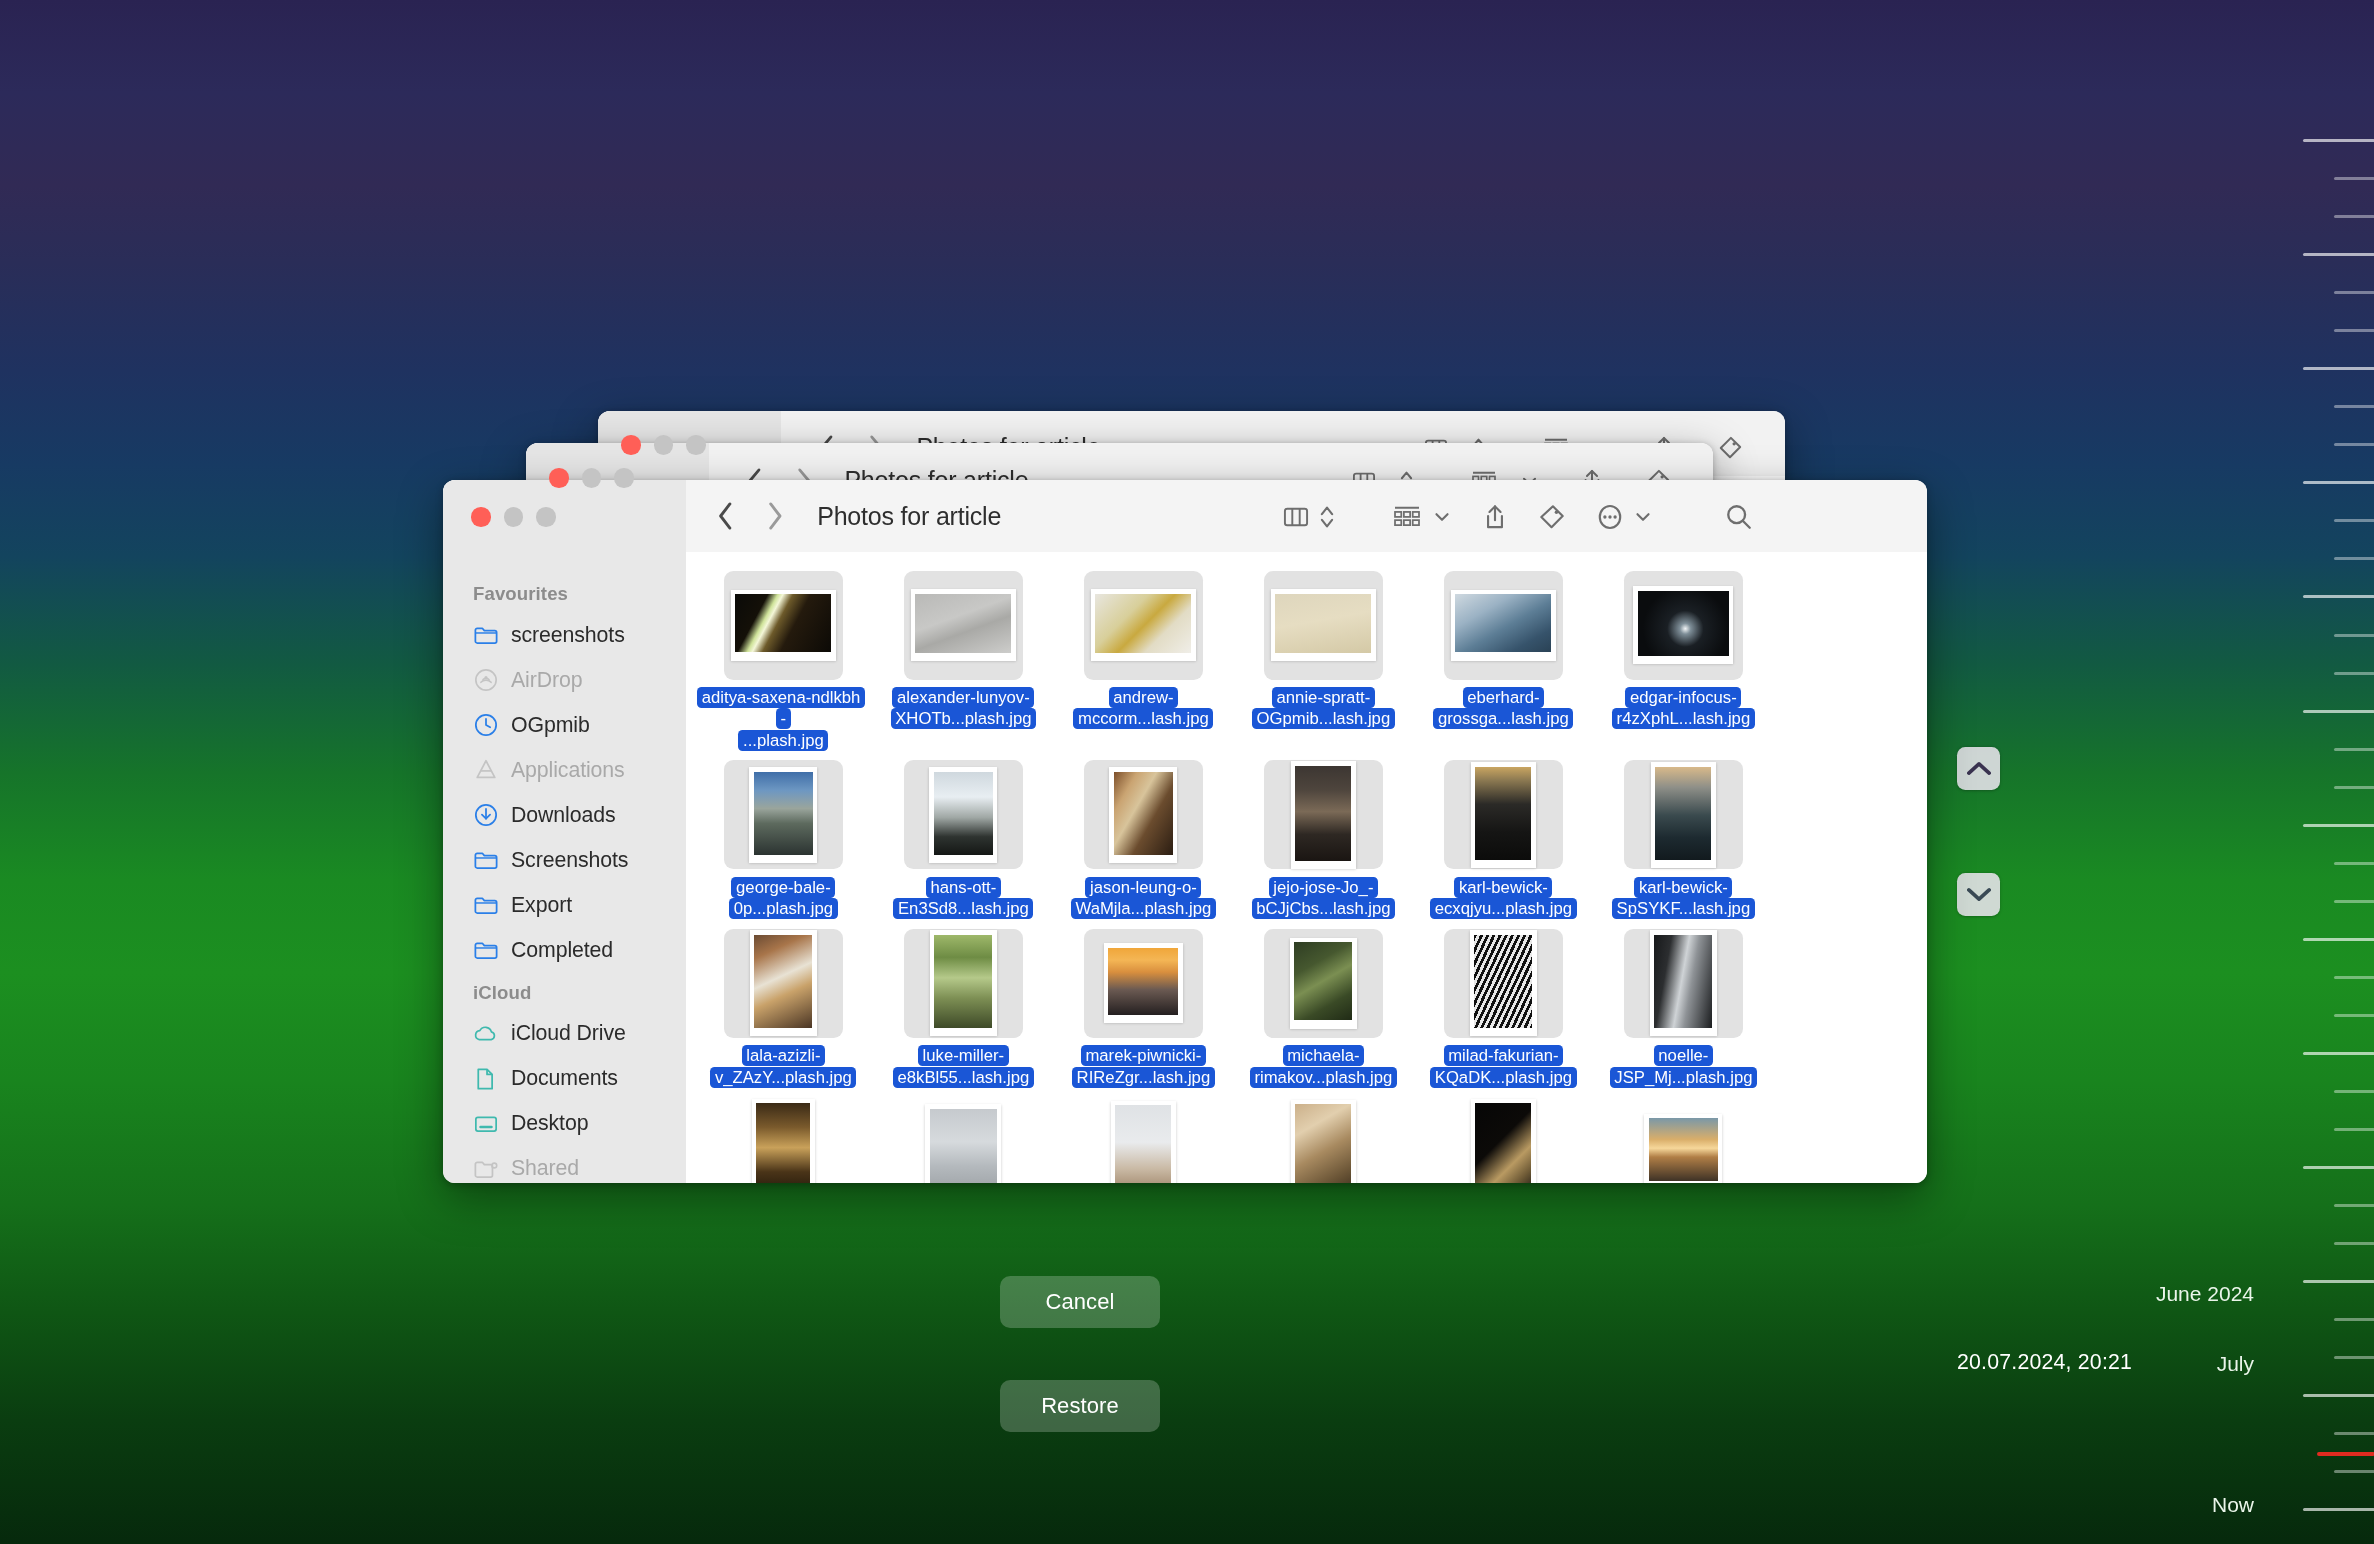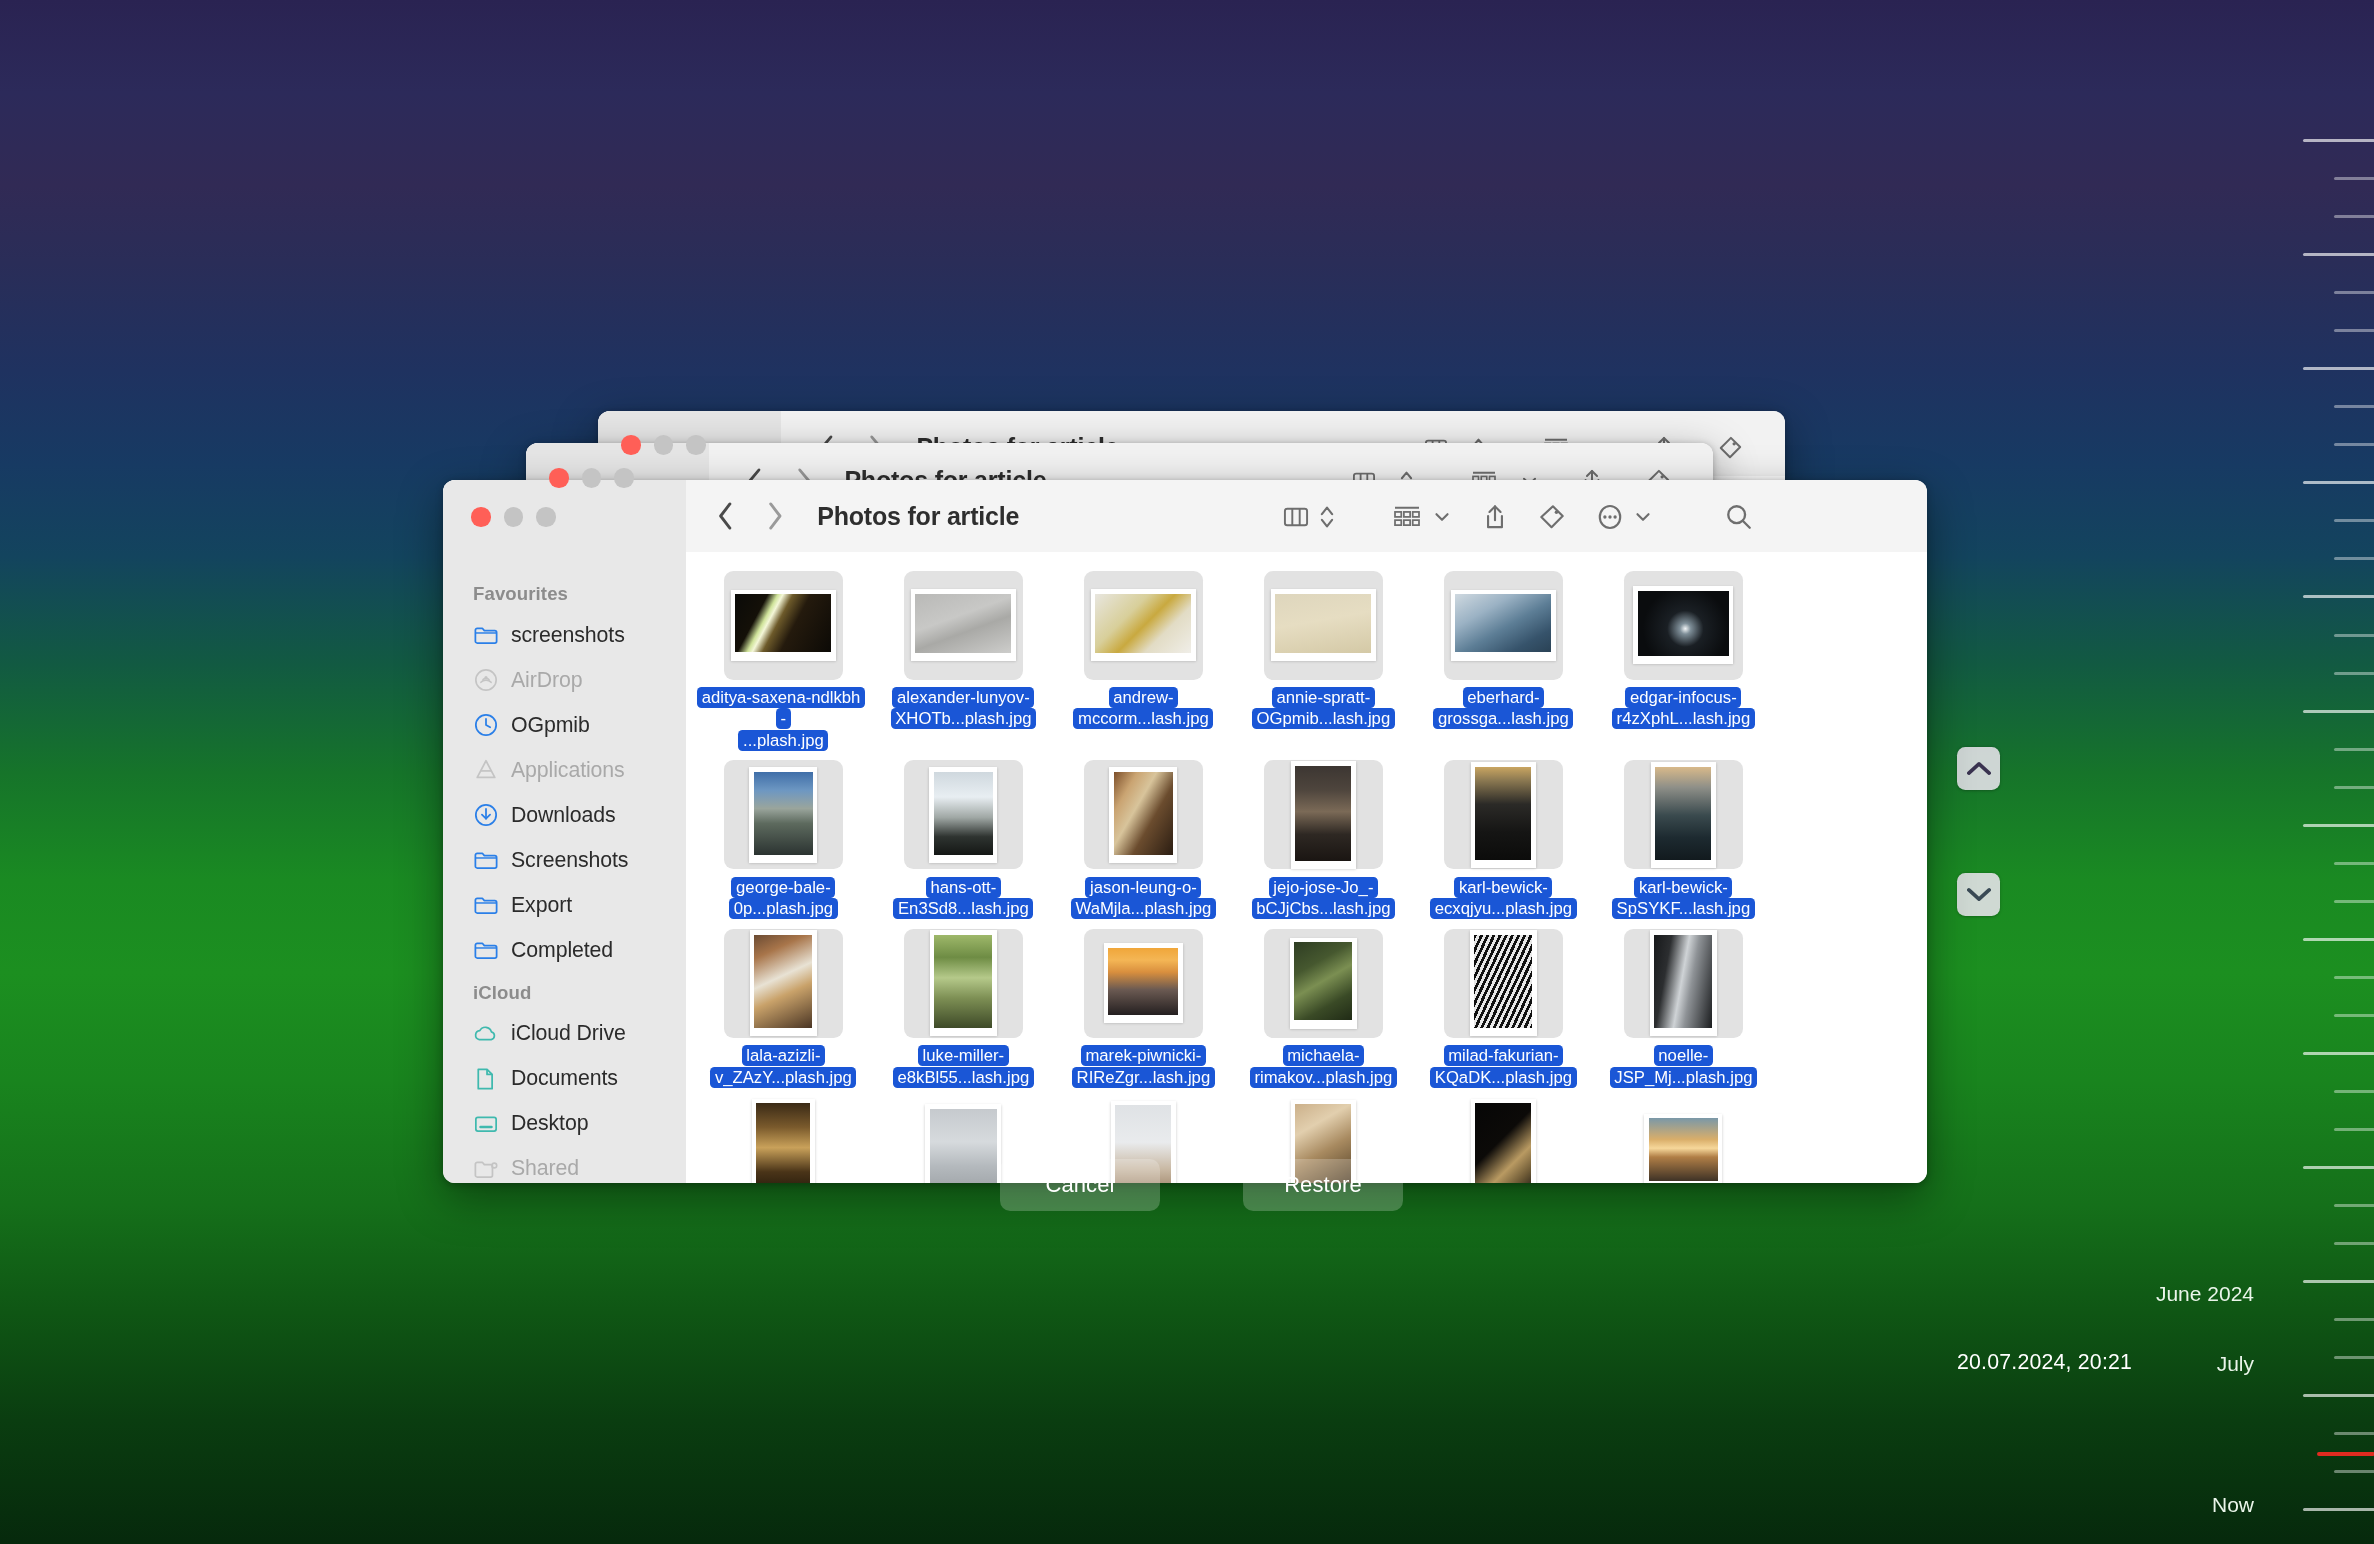--- a/index.html
+++ b/index.html
@@ -59,21 +59,21 @@
   .win-sidebar-strip { width:183px; height:100%; background:#e6e6e6; position:absolute; left:0; top:0; }
   .traffic { display:flex; gap:13px; position:absolute; z-index:3; }
   .dot { width:19.5px; height:19.5px; border-radius:50%; }
   .dot.r { background:#ff5f57; }
   .dot.y { background:#c4c4c4; }
   .dot.g { background:#c4c4c4; }
 
   .win-titlearea { position:absolute; display:flex; align-items:center; gap:0; }
   .chev { color:#9a9a9a; display:inline-flex; }
   .chev.active { color:#4a4a4a; }
-  .win-title { font-size:25px; font-weight:700; color:#2e2e2e; letter-spacing:-0.2px; }
+  .win-title { font-size:25px; font-weight:400; color:#2e2e2e; letter-spacing:-0.2px; }
 
   .win-icons { position:absolute; display:flex; align-items:center; }
   .ic { color:#6e6e6e; display:inline-flex; align-items:center; }
 
   
   #win-back2 { left:598px; top:411px; width:1187px; height:334px; }
   #win-back2 .win-bar { height:65px; }
   #win-back1 { left:526px; top:443px; width:1187px; height:334px; }
 
   
@@ -104,21 +104,21 @@
   .fname {
     font-size:16.7px; color:#ffffff; text-align:center; line-height:1.28;
     max-width:173px; word-break:break-all;
   }
   .fname span {
     background:#1a56d6; border-radius:4.6px; padding:0.9px 4.6px;
     box-decoration-break:clone; -webkit-box-decoration-break:clone;
   }
 
   
-  .actions { position:absolute; top:1159px; left:1000px; display:flex; gap:83px; }
+  .actions { position:absolute; top:1276px; left:1000px; display:flex; gap:52px;flex-direction:column; }
   .act-btn {
     min-width:160px; height:52px; border-radius:10.2px;
     background:rgba(255,255,255,0.22);
     border:none; color:#ffffff; font-size:22px;
     font-family:"Liberation Sans", sans-serif;
     display:flex; align-items:center; justify-content:center;
     letter-spacing:0.1px;
   }
 </style>
 </head>

